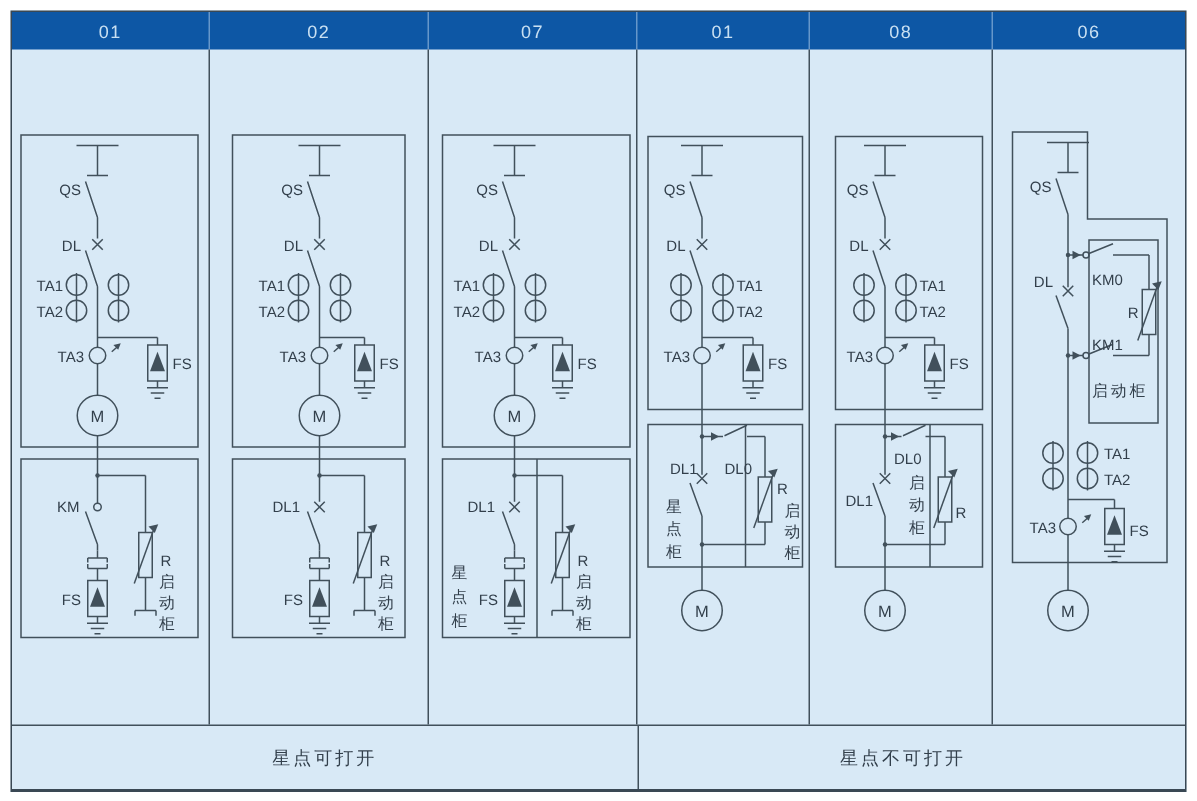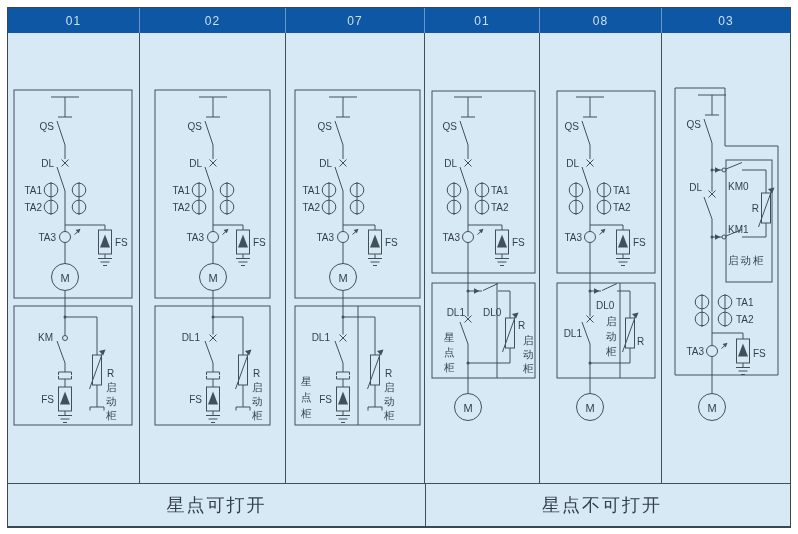--- a/index.html
+++ b/index.html
@@ -14,21 +14,21 @@
   .hdr{display:flex;height:25px;background:var(--header-bg);}
   .hcell{box-sizing:border-box;display:flex;align-items:center;justify-content:center;
          color:var(--header-text);font-size:12px;letter-spacing:1px;
          border-right:1px solid rgba(210,230,248,0.45);}
   .hcell:last-child{border-right:none;}
   .body{display:flex;height:450px;}
   .col{box-sizing:border-box;border-right:1px solid var(--line);height:450px;}
   .col:last-child{border-right:none;}
   .ftr{display:flex;height:42px;border-top:1px solid var(--line);}
   .fcell{box-sizing:border-box;display:flex;align-items:center;justify-content:center;
-         color:var(--text);font-size:18px;letter-spacing:2px;
+         color:var(--text);font-size:12px;letter-spacing:2px;
          font-family:Liberation Mono, monospace;}
   .fcell.right{border-left:1px solid var(--line);}
   svg.ckt{display:block;color:var(--line);}
   svg.ckt path,svg.ckt rect,svg.ckt circle{stroke:currentColor;stroke-width:1;fill:none;}
   svg.ckt .fl{fill:currentColor;stroke:none;}
   svg.ckt text{stroke:none;fill:var(--text);font-family:"Liberation Sans",sans-serif;font-size:10px;}
   svg.ckt text.cn{font-family:"DejaVu Sans","Liberation Sans",sans-serif;font-size:10.5px;}
   svg.ckt text.mtr{font-size:11px;}
   svg.ckt text.cnh{letter-spacing:2px;}
 </style>
@@ -37,21 +37,21 @@
 
 <div class="page">
 <div class="table">
 
   <div class="hdr">
     <div class="hcell" style="width:132px">01</div>
     <div class="hcell" style="width:146px">02</div>
     <div class="hcell" style="width:139px">07</div>
     <div class="hcell" style="width:115px">01</div>
     <div class="hcell" style="width:122px">08</div>
-    <div class="hcell" style="width:128px">03</div>
+    <div class="hcell" style="width:128px">06</div>
   </div>
 
   <svg width="0" height="0" class="ckt" style="position:absolute">
     <defs>
       <g id="bus">
             <path d="M-14,0 H14 M0,0 V20 M-7,20 H7"></path>
           </g>
       <g id="ct">
             <path d="M0,-8 V25"></path>
             <circle cx="0" cy="0" r="6.8"></circle>

